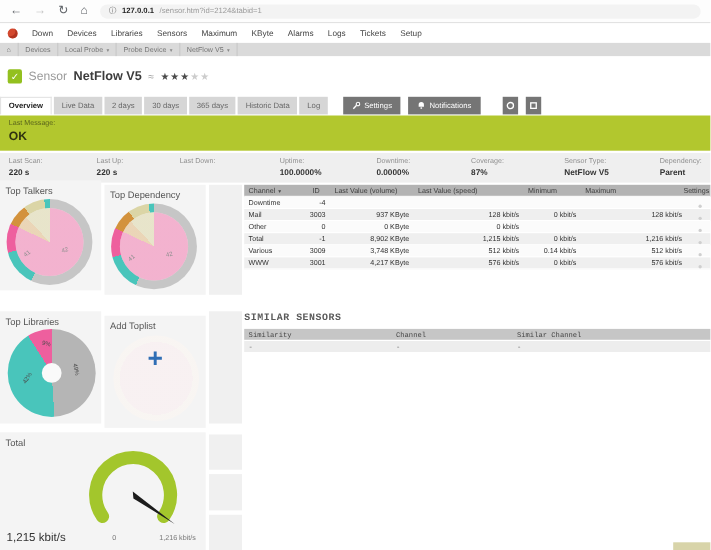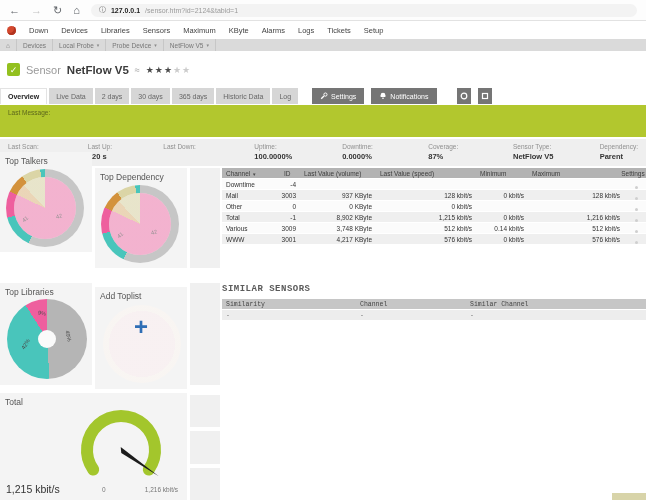--- a/index.html
+++ b/index.html
@@ -198,20 +198,21 @@
   </span>
   <span class="btn-sq ml5">
     <svg width="10" height="10" viewBox="0 0 10 10">
         <rect x="2.5" y="2.5" width="5" height="5" fill="none" stroke="#fff" stroke-width="1.2"></rect>
       </svg>
   </span>
 </div>
 
 <div class="banner">
   <div class="lbl">Last Message:</div>
+  <div class="val">OK</div>
 </div>
 
 <div class="statsbar">
   <div class="stat w1">
       <div class="lbl">Last Scan:</div>
       <div class="val">220 s</div>
     </div>
   <div class="stat w2">
       <div class="lbl">Last Up:</div>
       <div class="val">220 s</div>
@@ -235,21 +236,21 @@
   <div class="stat w7">
       <div class="lbl">Sensor Type:</div>
       <div class="val">NetFlow V5</div>
     </div>
   <div class="stat">
       <div class="lbl">Dependency:</div>
       <div class="val">Parent</div>
     </div>
 </div>
 
-<div class="panel" style="left:0;top:152px;width:92px;height:100px;">
+<div class="panel" style="left:0;top:164px;width:92px;height:100px;">
   <div class="ptitle">Top Talkers</div>
   <div class="donut" style="background: conic-gradient(rgb(198, 198, 198) 0%, rgb(198, 198, 198) 57%, rgb(73, 197, 187) 57%, rgb(73, 197, 187) 71%, rgb(238, 95, 158) 71%, rgb(238, 95, 158) 82%, rgb(211, 146, 60) 82%, rgb(211, 146, 60) 90%, rgb(219, 213, 166) 90%, rgb(219, 213, 166) 98%, rgb(73, 197, 187) 98%, rgb(73, 197, 187) 100%);">
     <div class="hole"></div>
     <div class="wedges" style="background: conic-gradient(rgba(238, 95, 158, 0.45) 71%, rgba(238, 95, 158, 0.45) 82%, rgba(222, 180, 120, 0.5) 82%, rgba(222, 180, 120, 0.5) 88%, rgba(219, 213, 166, 0.55) 88%, rgba(219, 213, 166, 0.55) 97%);"></div>
     <span class="dlabel" style="left:20%;top:60%;transform:rotate(-38deg);">41</span>
     <span class="dlabel" style="left:64%;top:57%;transform:rotate(-14deg);">42</span>
   </div>
 </div>
 
 <div class="panel" style="left:95px;top:168px;width:92px;height:100px;">

